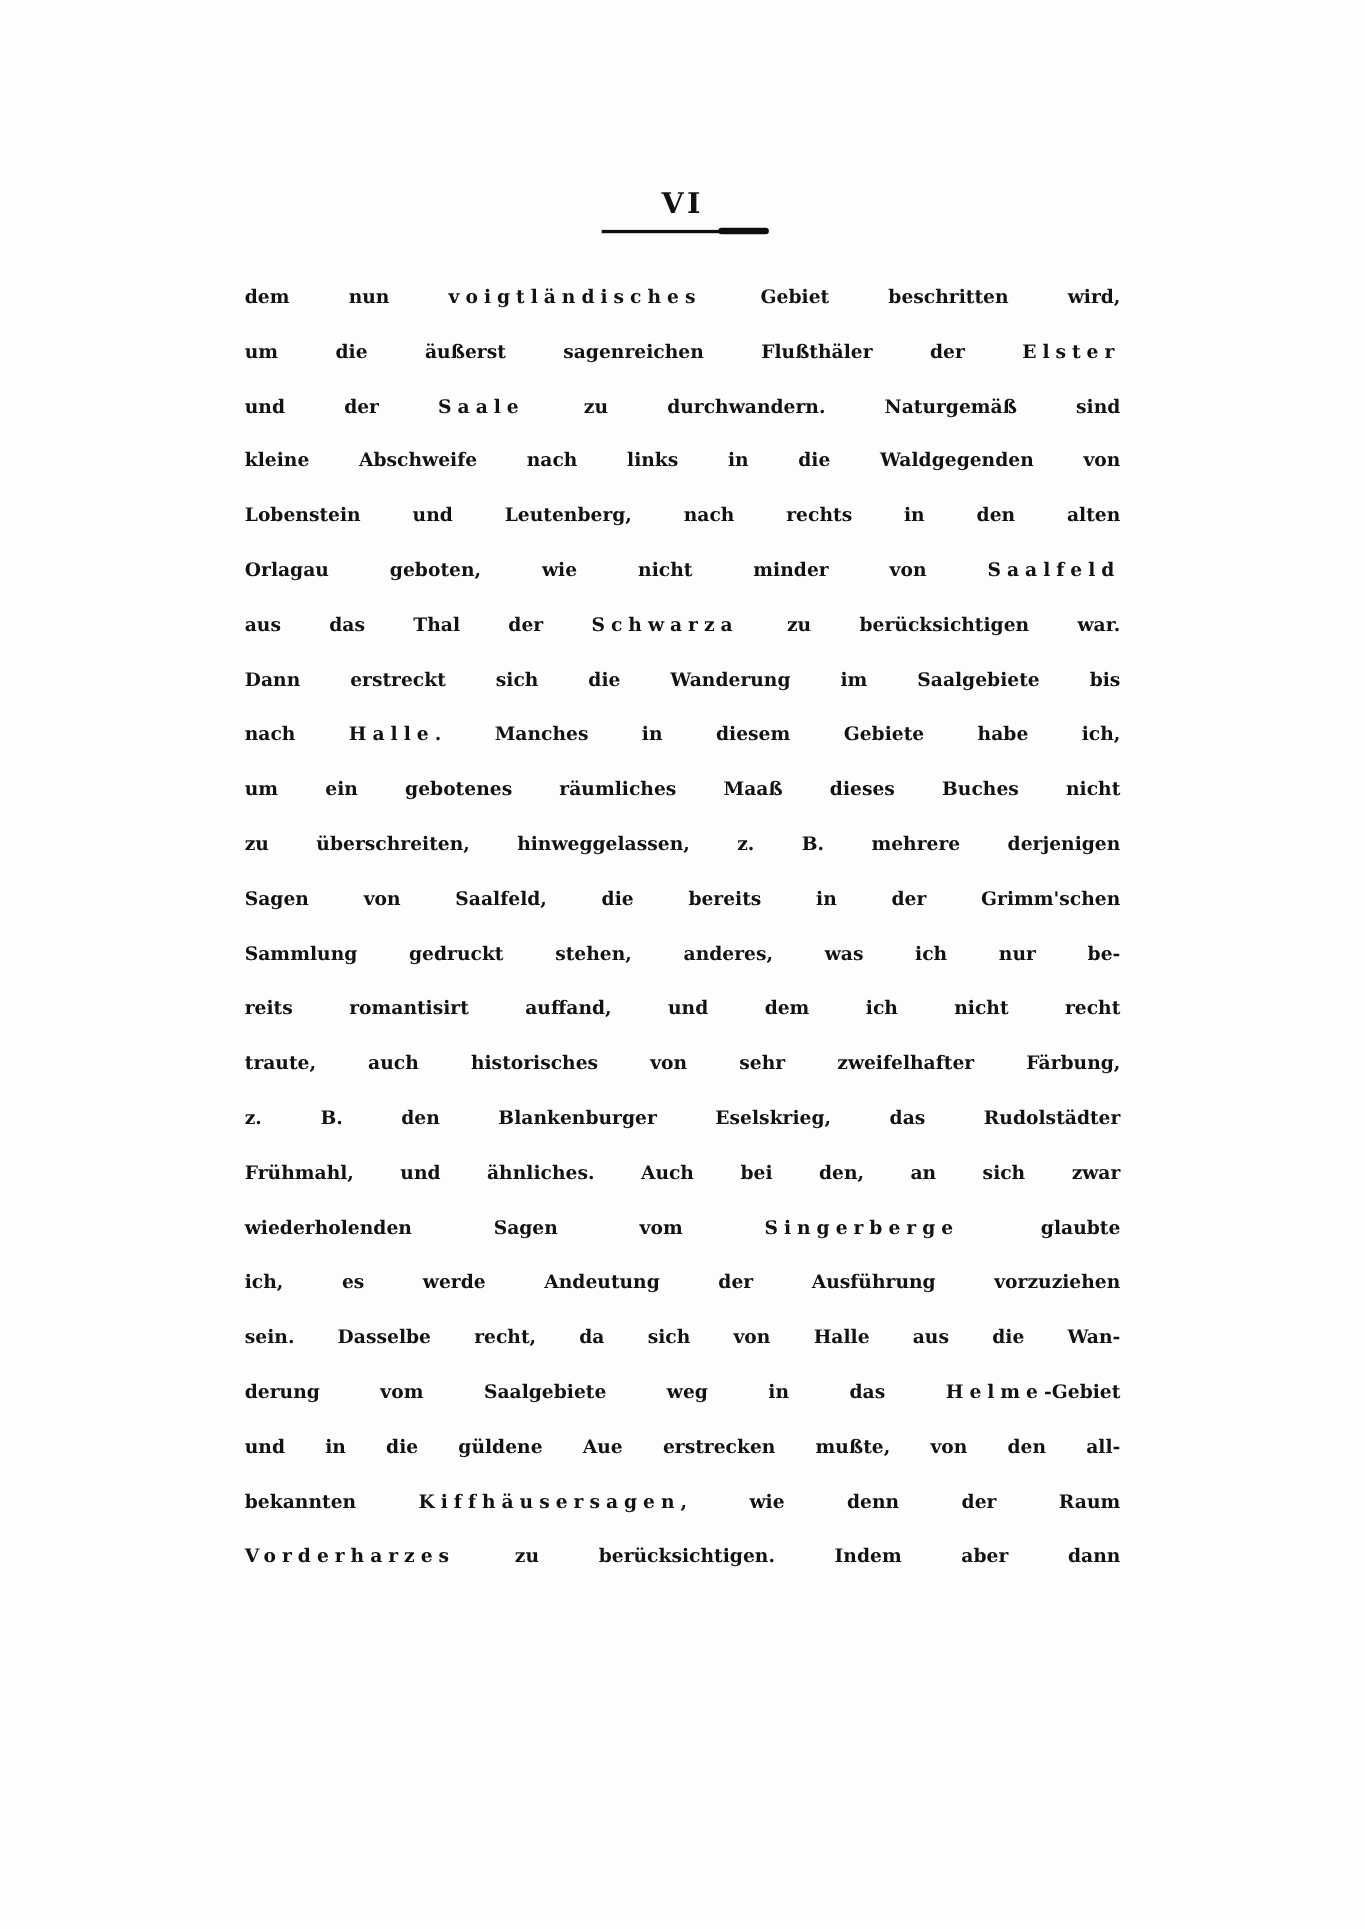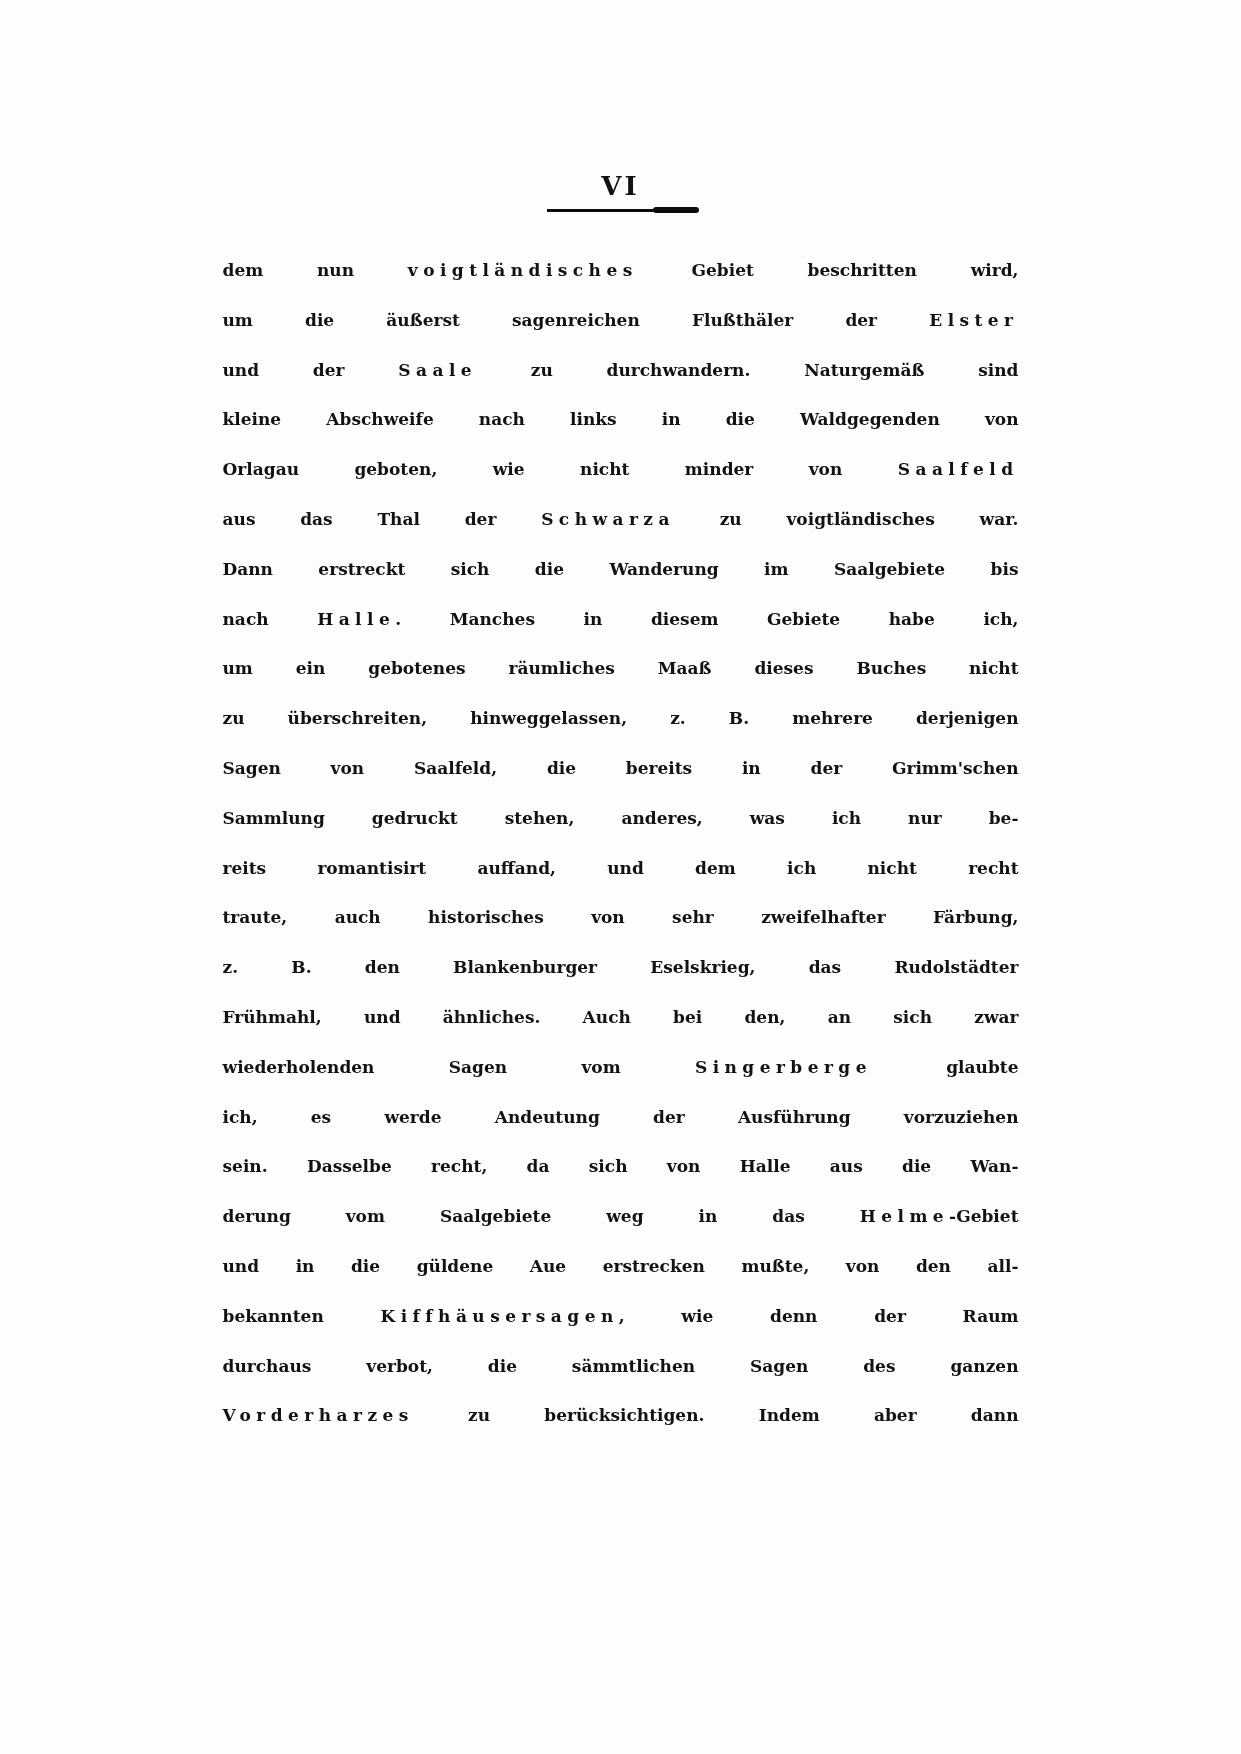--- a/index.html
+++ b/index.html
@@ -71,34 +71,34 @@
 <div class="page">
   <div class="header">
     <div class="page-number">VI</div>
     <div class="header-rule"></div>
   </div>
   <div class="textblock">
       <div class="line"><span>dem nun </span><span class="sperr">voigtländisches</span><span> Gebiet beschritten wird,</span></div>
       <div class="line"><span>um die äußerst sagenreichen Flußthäler der </span><span class="sperr">Elster</span></div>
       <div class="line"><span>und der </span><span class="sperr">Saale</span><span> zu durchwandern. Naturgemäß sind</span></div>
       <div class="line"><span>kleine Abschweife nach links in die Waldgegenden von</span></div>
+      <div class="line"><span>Lobenstein und Leutenberg, nach rechts in den alten</span></div>
       <div class="line"><span>Orlagau geboten, wie nicht minder von </span><span class="sperr">Saalfeld</span></div>
-      <div class="line"><span>aus das Thal der </span><span class="sperr">Schwarza</span><span> zu voigtländisches war.</span></div>
+      <div class="line"><span>aus das Thal der </span><span class="sperr">Schwarza</span><span> zu berücksichtigen war.</span></div>
       <div class="line"><span>Dann erstreckt sich die Wanderung im Saalgebiete bis</span></div>
       <div class="line"><span>nach </span><span class="sperr">Halle</span><span>. Manches in diesem Gebiete habe ich,</span></div>
       <div class="line"><span>um ein gebotenes räumliches Maaß dieses Buches nicht</span></div>
       <div class="line"><span>zu überschreiten, hinweggelassen, z. B. mehrere derjenigen</span></div>
       <div class="line"><span>Sagen von Saalfeld, die bereits in der Grimm'schen</span></div>
       <div class="line"><span>Sammlung gedruckt stehen, anderes, was ich nur be-</span></div>
       <div class="line"><span>reits romantisirt auffand, und dem ich nicht recht</span></div>
       <div class="line"><span>traute, auch historisches von sehr zweifelhafter Färbung,</span></div>
       <div class="line"><span>z. B. den Blankenburger Eselskrieg, das Rudolstädter</span></div>
       <div class="line"><span>Frühmahl, und ähnliches. Auch bei den, an sich zwar</span></div>
       <div class="line"><span>wiederholenden Sagen vom </span><span class="sperr">Singerberge</span><span> glaubte</span></div>
       <div class="line"><span>ich, es werde Andeutung der Ausführung vorzuziehen</span></div>
       <div class="line"><span>sein. Dasselbe recht, da sich von Halle aus die Wan-</span></div>
       <div class="line"><span>derung vom Saalgebiete weg in das </span><span class="sperr">Helme</span><span>-Gebiet</span></div>
       <div class="line"><span>und in die güldene Aue erstrecken mußte, von den all-</span></div>
       <div class="line"><span>bekannten </span><span class="sperr">Kiffhäusersagen</span><span>, wie denn der Raum</span></div>
-      <div class="line"><span>durchaus verbot, die sämmtlichen Sagen des ganzen</span></div>
       <div class="line"><span class="sperr">Vorderharzes</span><span> zu berücksichtigen. Indem aber dann</span></div>
     </div>
 </div>
 
 </body></html>

